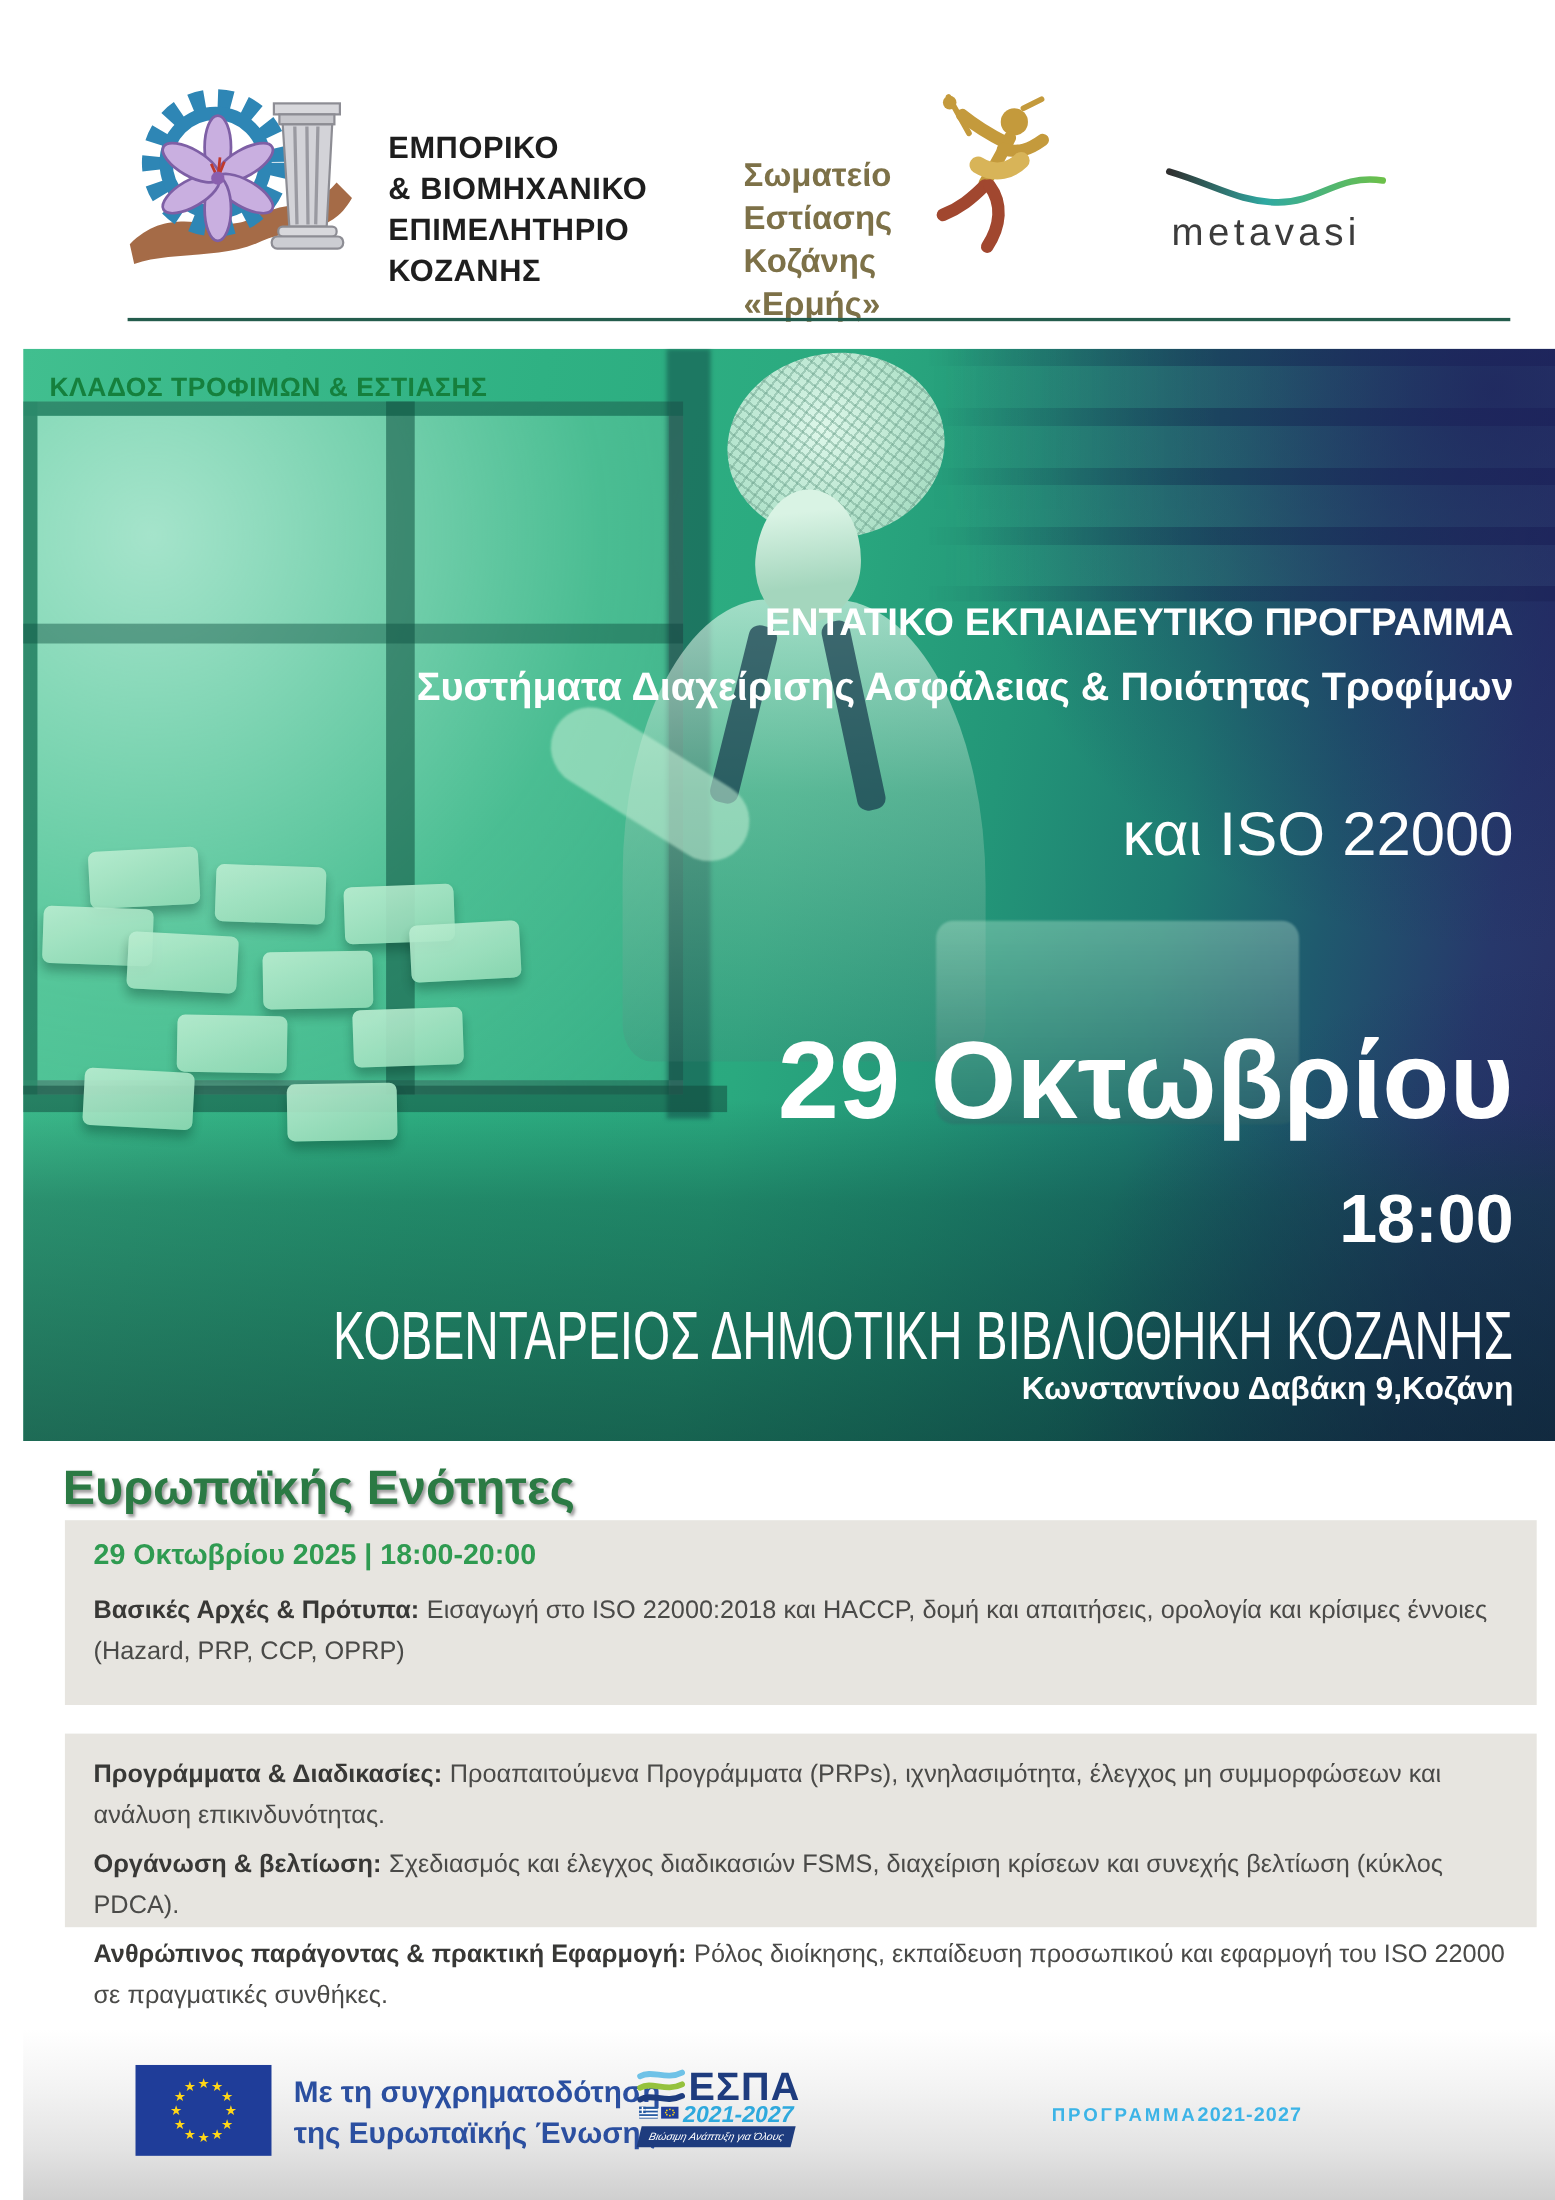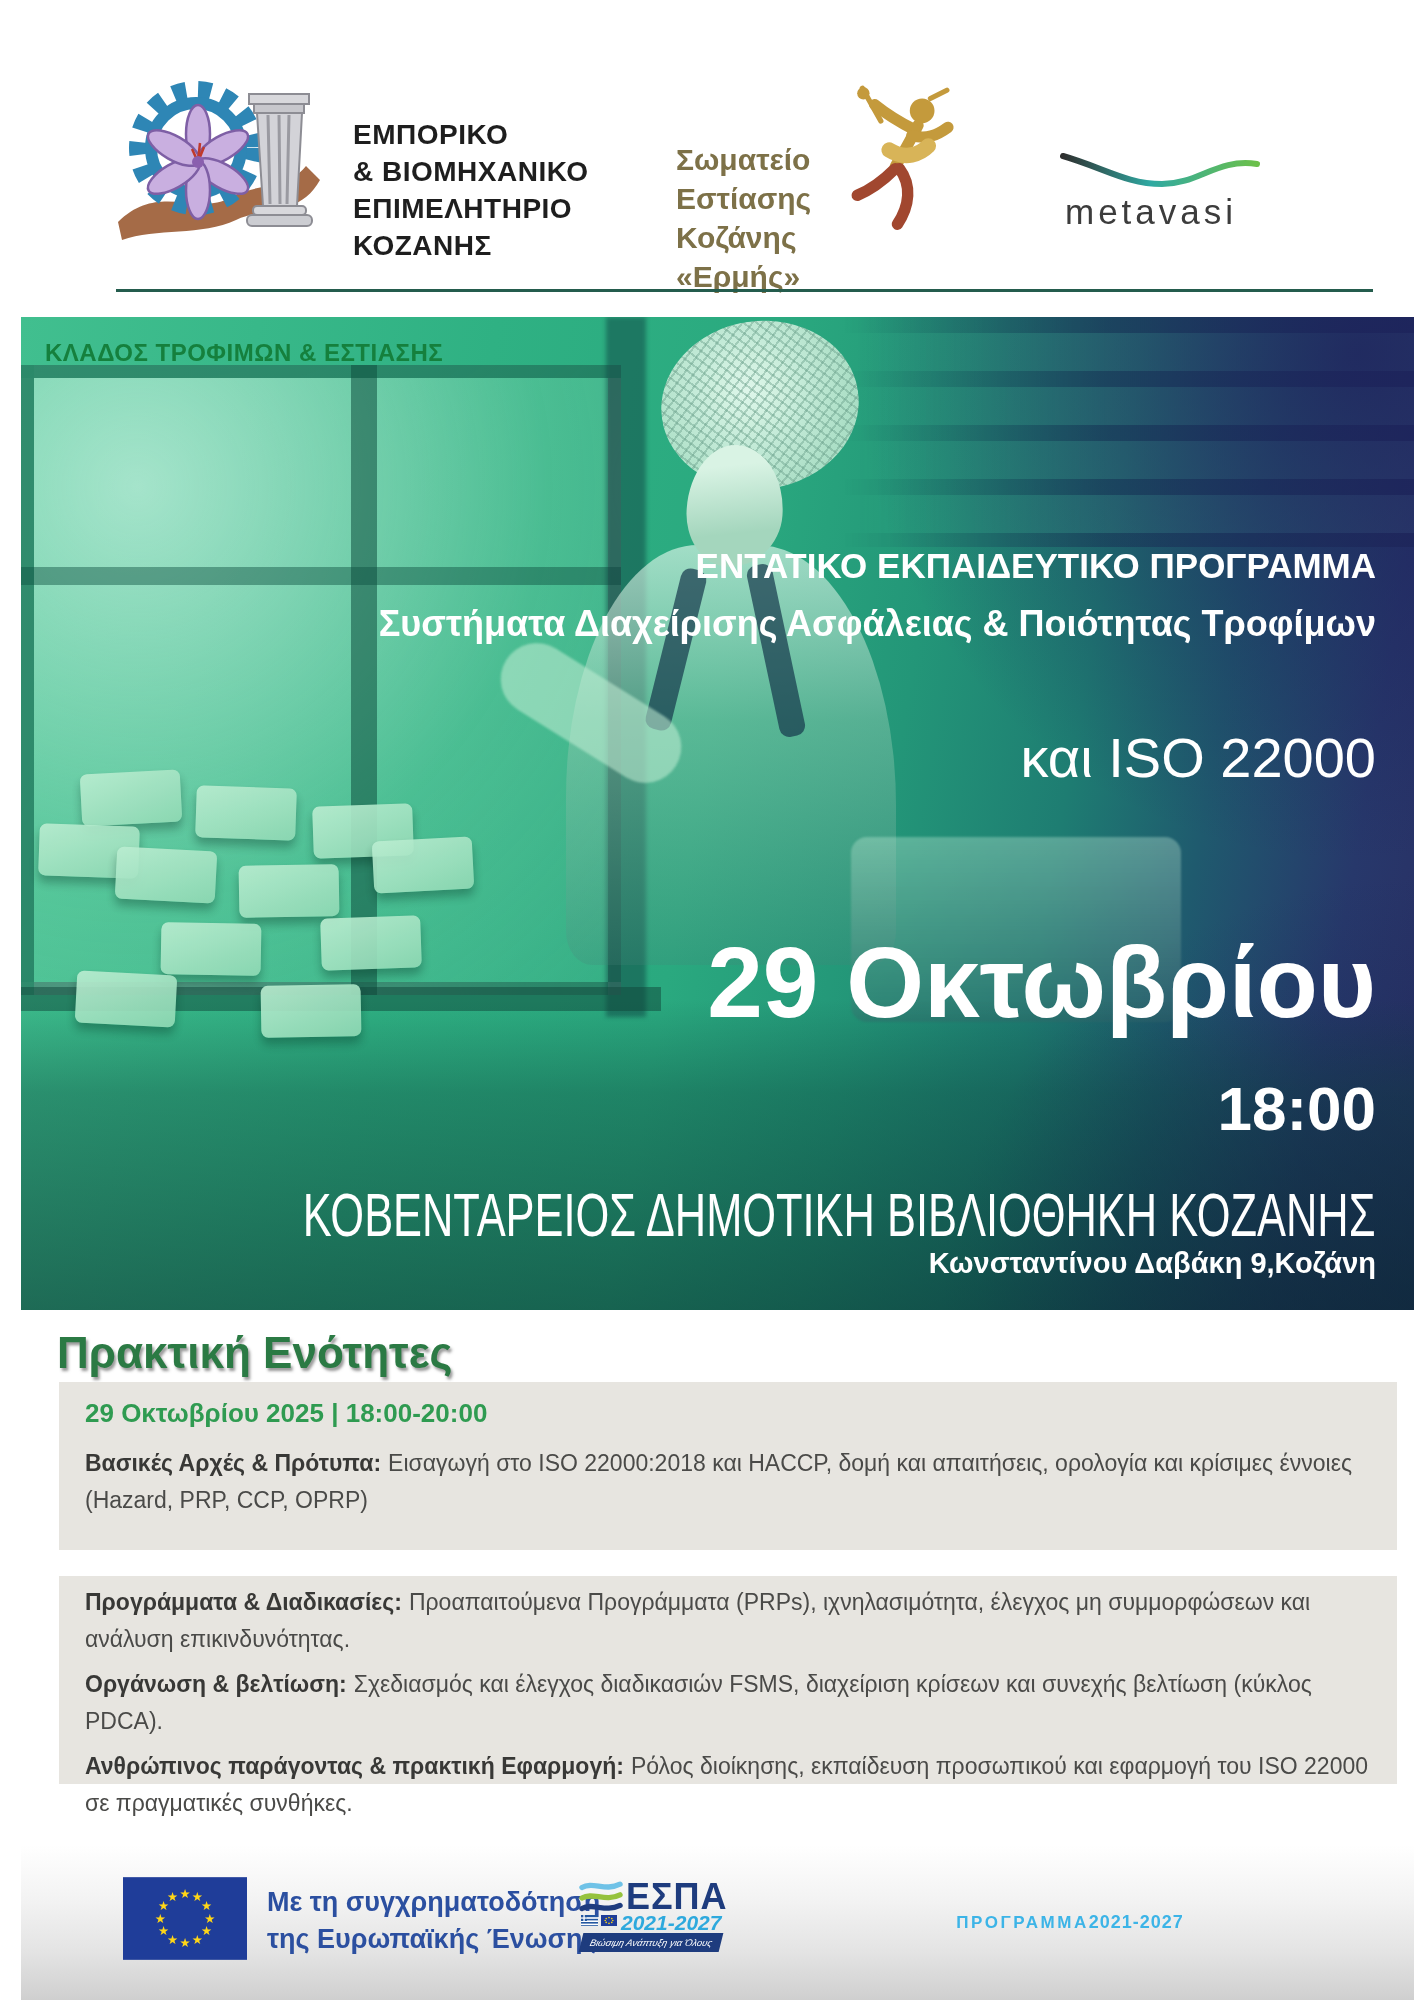--- a/index.html
+++ b/index.html
@@ -66,21 +66,21 @@
   .bigtime  { top: 756px; font-weight: bold; font-size: 62px; }
   .venue    { top: 862px; font-weight: 400; font-size: 62px; }
   .venue .condense { display: inline-block; transform: scaleX(.7); transform-origin: 100% 50%; }
   .address  { top: 930px; font-weight: bold; font-size: 29px; }
 
   
   .topics-heading { left: 36px; top: 1328px; font-size: 44px; font-weight: bold; color: #2b7a44;
     text-shadow: 2px 3px 3px rgba(70,70,70,.55); }
   .panel { left: 38px; width: 1338px; background: #e7e5e0; }
   .panel-1 { top: 1382px; height: 168px; padding: 16px 26px; }
-  .panel-2 { top: 1576px; height: 208px; padding: 8px 26px; }
+  .panel-2 { top: 1576px; height: 176px; padding: 18px 26px; }
   .schedule { color: #2f9b51; font-weight: bold; font-size: 26px; margin-bottom: 16px; }
   .para { font-size: 23px; line-height: 37px; color: #4a4a48; max-width: 1290px; }
   .para + .para { margin-top: 8px; }
   .para strong { color: #383836; margin-right: 7px; }
 
   
   .footer-band { left: 0; top: 1845px; width: 1414px; height: 155px;
     background: linear-gradient(180deg, #ffffff 0%, #f3f3f3 35%, #e3e3e3 70%, #cfcfcf 100%); }
   .eu-flag { left: 102px; top: 1877px; width: 124px; height: 83px; }
   .eu-text { left: 246px; top: 1884px; font-weight: bold; font-size: 27px; line-height: 37px; color: #2b4fa0; }
@@ -215,21 +215,21 @@
     <div class="hero-right title2">και ISO 22000</div>
     <div class="hero-right bigdate">29 Οκτωβρίου</div>
     <div class="hero-right bigtime">18:00</div>
     <div class="hero-right venue">
       <span class="condense">ΚΟΒΕΝΤΑΡΕΙΟΣ ΔΗΜΟΤΙΚΗ ΒΙΒΛΙΟΘΗΚΗ ΚΟΖΑΝΗΣ</span>
     </div>
     <div class="hero-right address">Κωνσταντίνου Δαβάκη 9,Κοζάνη</div>
   </div>
 
   <div>
-    <div class="abs topics-heading">Πρακτική Ενότητες</div>
+    <div class="abs topics-heading">Ευρωπαϊκής Ενότητες</div>
 
     <div class="abs panel panel-1">
       <div class="schedule">29 Οκτωβρίου 2025 | 18:00-20:00</div>
       <p class="para">
         <strong>Βασικές Αρχές &amp; Πρότυπα:</strong><span>Εισαγωγή στο ISO 22000:2018 και HACCP, δομή και απαιτήσεις, ορολογία και κρίσιμες έννοιες (Hazard, PRP, CCP, OPRP)</span>
       </p>
     </div>
 
     <div class="abs panel panel-2">
       <p class="para">

